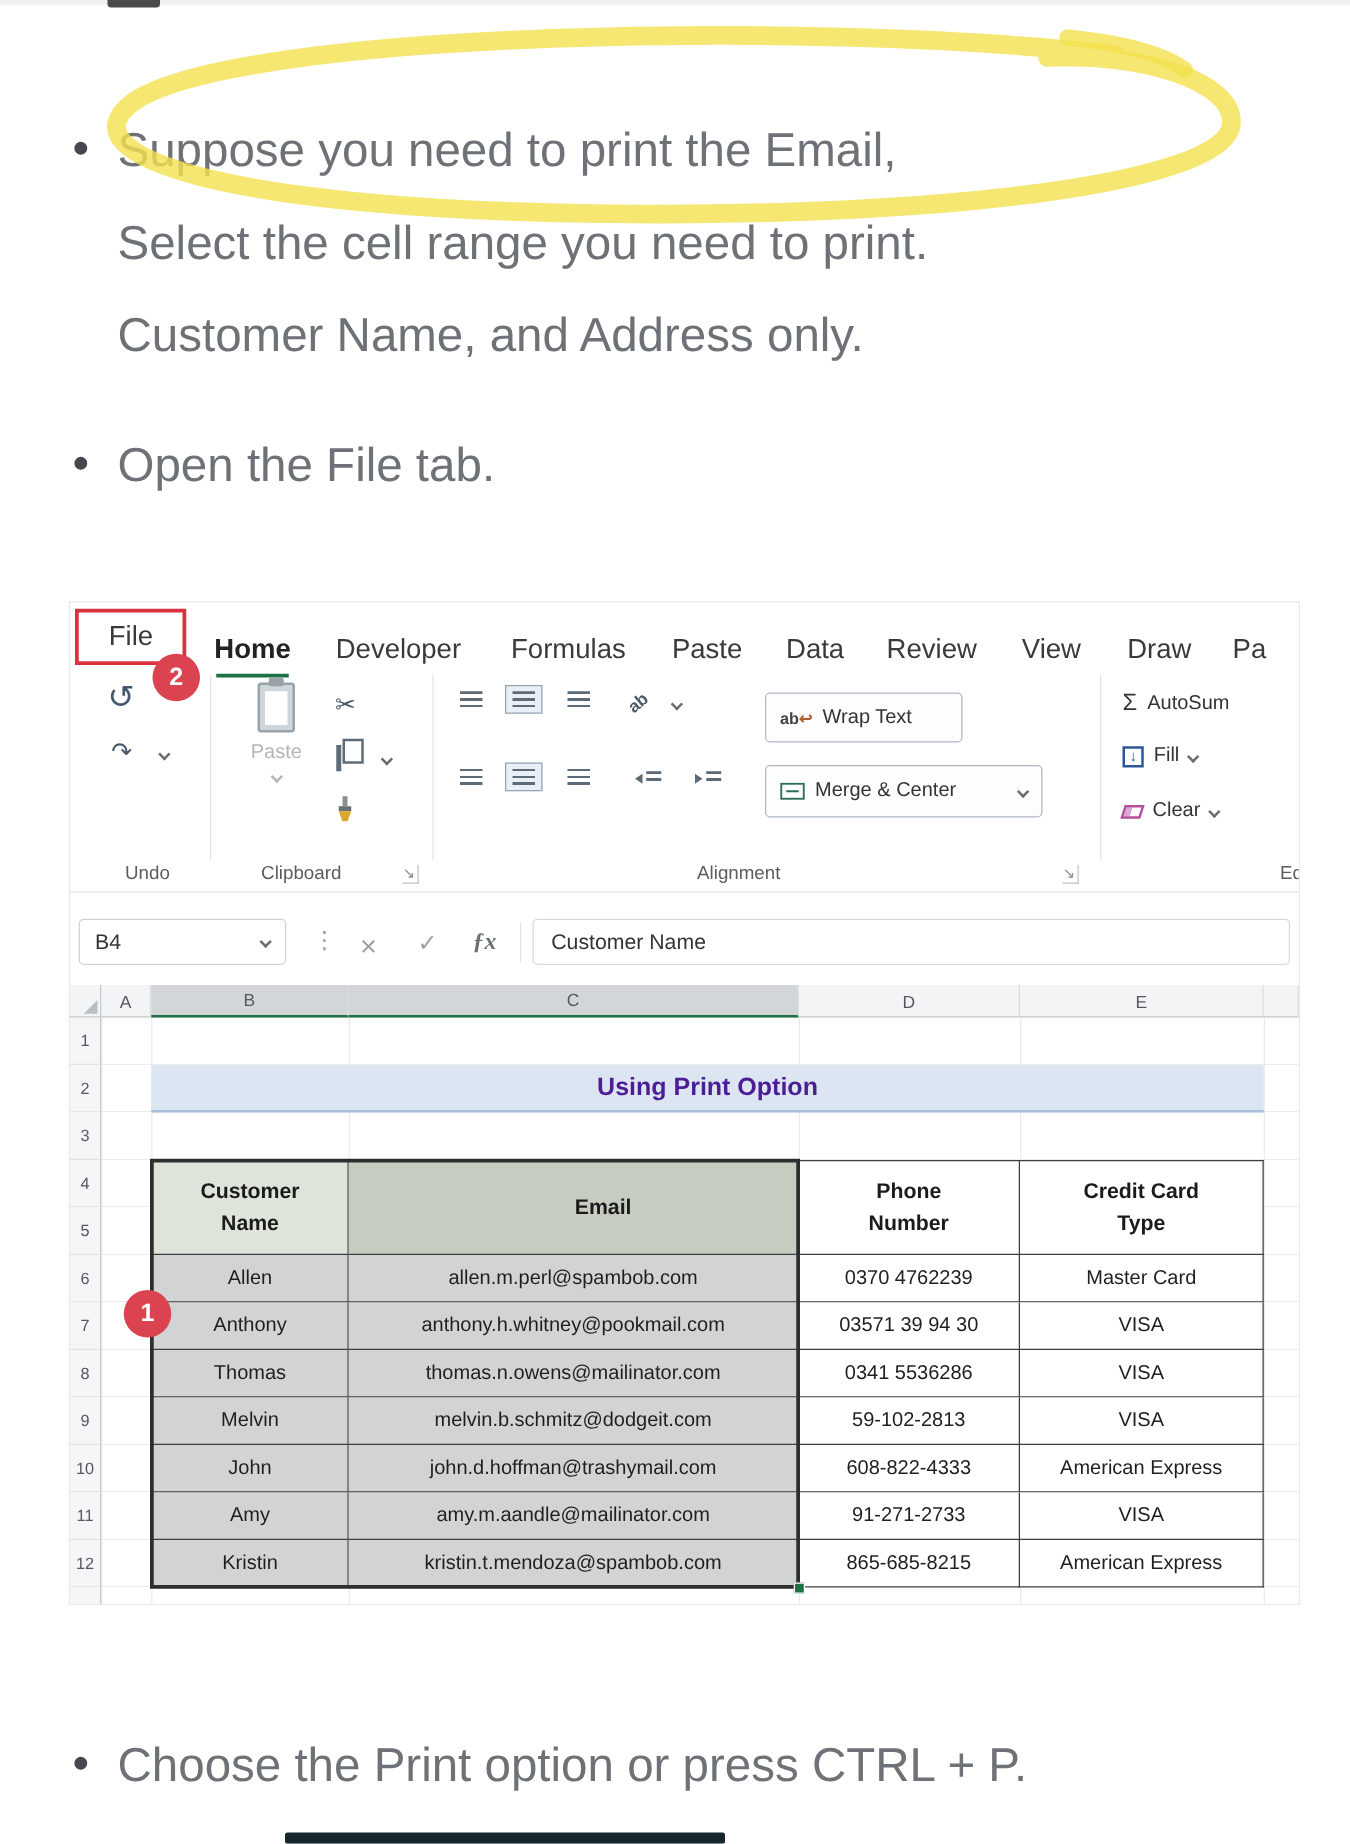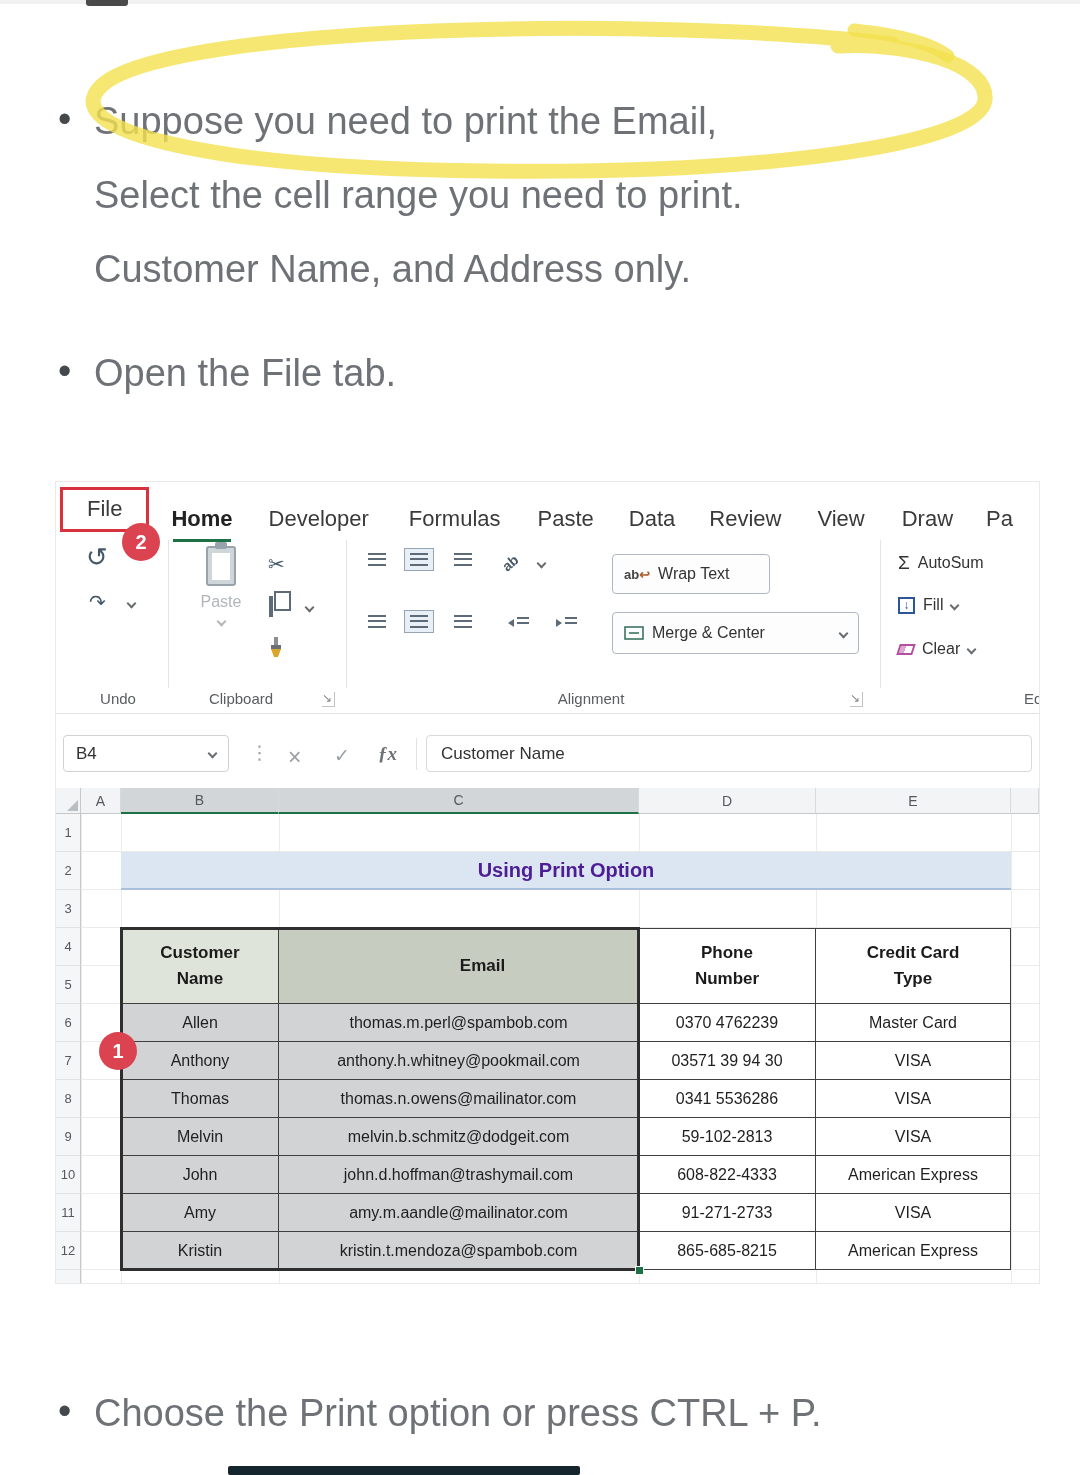--- a/index.html
+++ b/index.html
@@ -233,21 +233,21 @@
     <span class="rb indent" style="left:496px; top:80px;">
         <i class="tri-r"></i>
         <span class="bars sm"></span>
       </span>
 
     <div class="rbtn" style="left:556px; top:22px; width:158px; height:40px;">
       <span class="wrapico"><span>ab</span><i>↩</i></span>
       <span>Wrap Text</span>
     </div>
 
-    <div class="rbtn" style="left:556px; top:80px; width:247px; height:42px;">
+    <div class="rbtn" style="left:556px; top:80px; width:222px; height:42px;">
       <svg width="20" height="14">
         <rect x="1" y="1" width="18" height="12" fill="none" stroke="#2e6e54" stroke-width="1.5"></rect>
         <line x1="5" y1="7" x2="15" y2="7" stroke="#2e6e54" stroke-width="1.5"></line>
       </svg>
       <span>Merge &amp; Center</span>
       <span class="chev" style="margin-left:auto;"></span>
     </div>
 
     <div class="vdiv" style="left:824px;"></div>
 
@@ -323,21 +323,21 @@
         <span>Email</span>
       </div>
     <div class="th th-phone" style="grid-row:5/7;">
         <span>Phone Number</span>
       </div>
     <div class="th th-card" style="grid-row:5/7;">
         <span>Credit Card Type</span>
       </div>
 
     <div class="td cb" style="grid-row:7;">Allen</div>
-    <div class="td cc" style="grid-row:7;">thomas.m.perl@spambob.com</div>
+    <div class="td cc" style="grid-row:7;">allen.m.perl@spambob.com</div>
     <div class="td cd" style="grid-row:7;">0370 4762239</div>
     <div class="td ce" style="grid-row:7;">Master Card</div>
 
     <div class="td cb" style="grid-row:8;">Anthony</div>
     <div class="td cc" style="grid-row:8;">anthony.h.whitney@pookmail.com</div>
     <div class="td cd" style="grid-row:8;">03571 39 94 30</div>
     <div class="td ce" style="grid-row:8;">VISA</div>
 
     <div class="td cb" style="grid-row:9;">Thomas</div>
     <div class="td cc" style="grid-row:9;">thomas.n.owens@mailinator.com</div>

